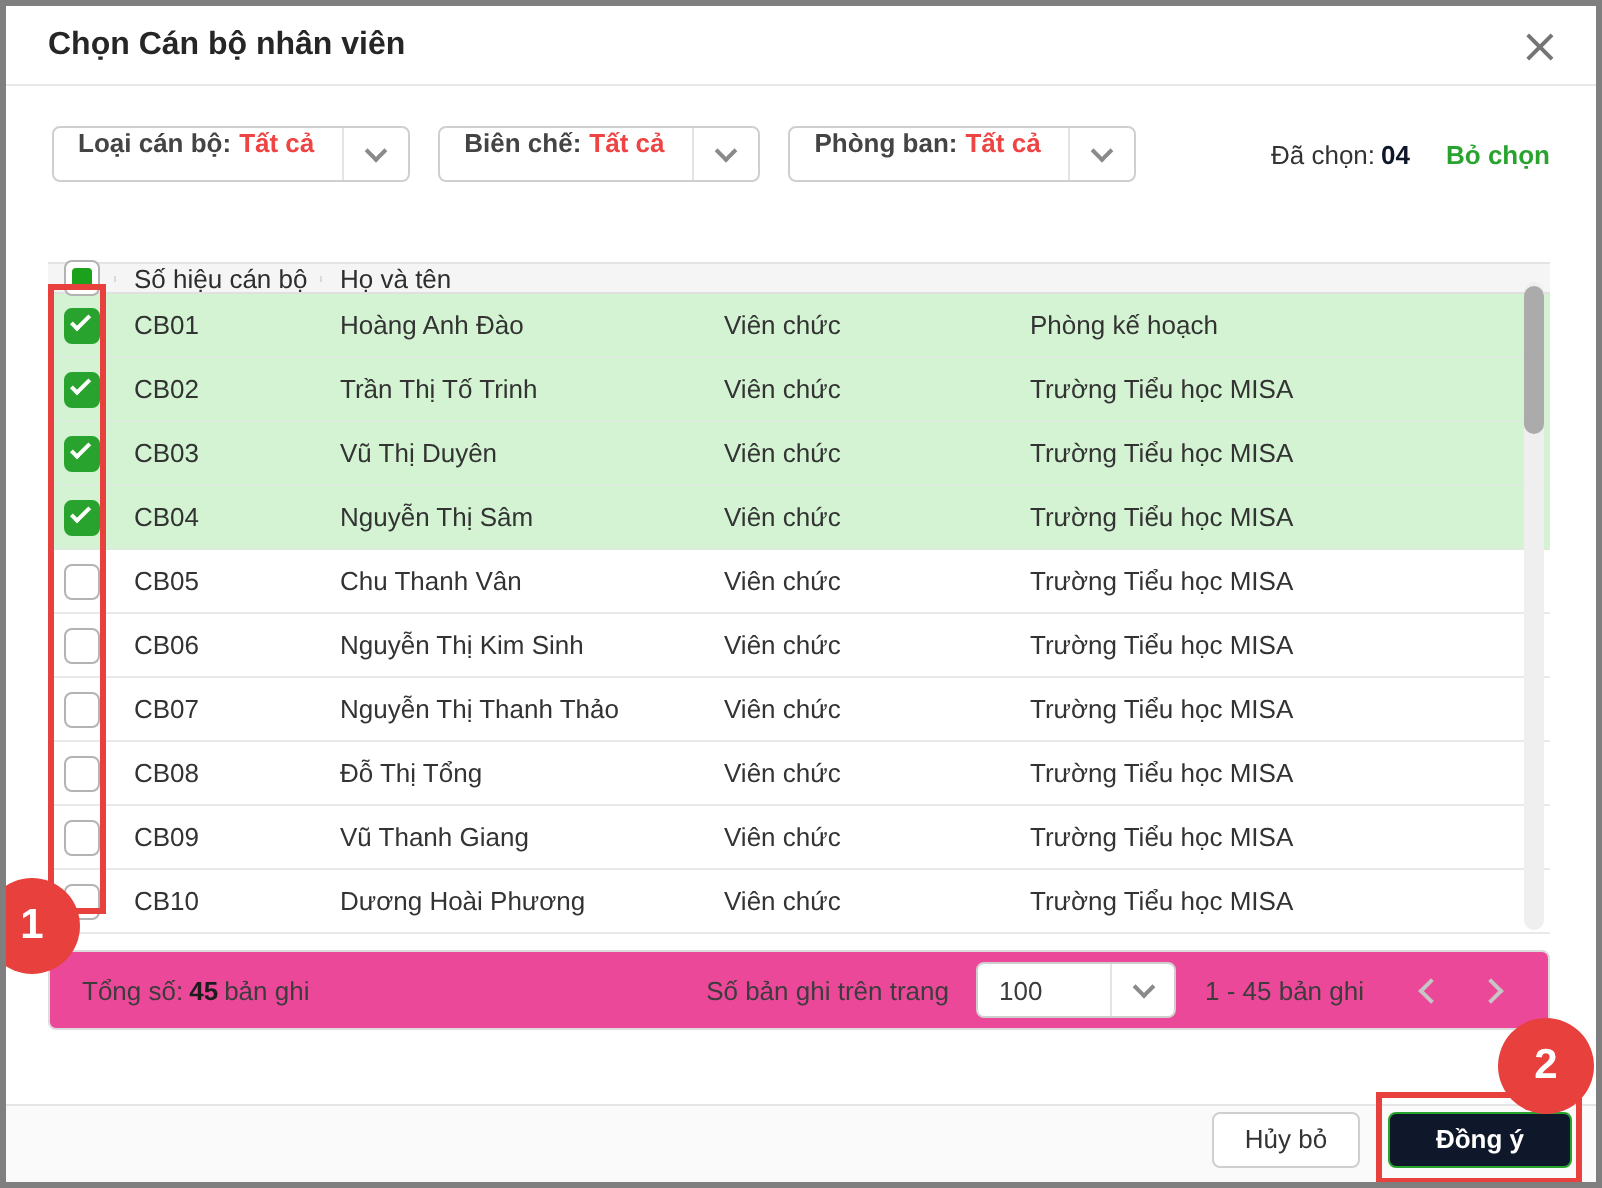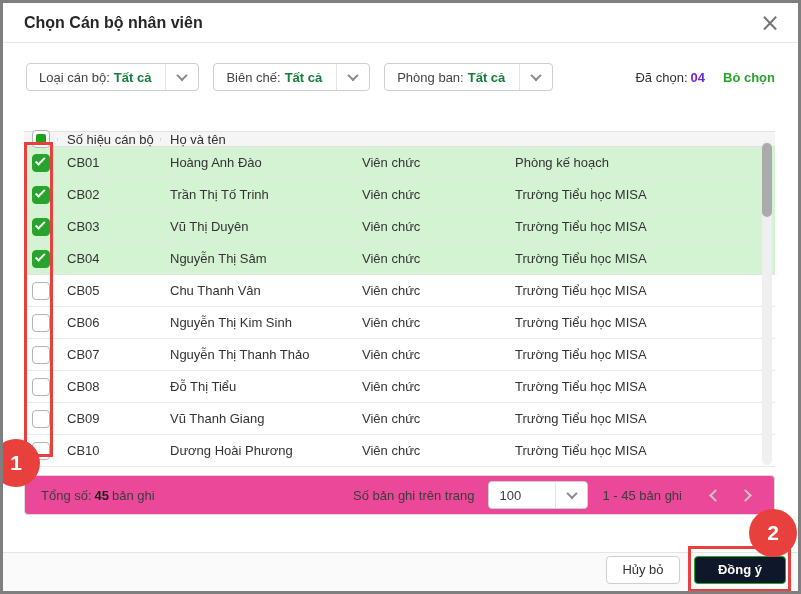--- a/index.html
+++ b/index.html
@@ -31,33 +31,33 @@
     height: 68px; flex: 0 0 68px;
     display: flex; align-items: center;
     padding: 0 23px;
   }
   .chip {
     display: flex; align-items: stretch;
     height: 28px; border: 1px solid #cfcfcf; border-radius: 4px;
     background: #fff; margin-right: 14px; cursor: pointer;
     font-size: 13px; color: #444;
   }
-  .chip-text { display: flex; align-items: center; padding: 0 14px 0 12px; white-space: nowrap; }
-  .chip-text b { color: #15803d; margin-left: 4px; }
+  .chip-text { display: flex; padding: 0 14px 0 12px; white-space: nowrap; font-weight: bold; }
+  .chip-text b { color: #ef4444; margin-left: 4px; }
   .chip-caret {
     width: 33px; display: flex; align-items: center; justify-content: center;
     border-left: 1px solid #e3e3e3;
   }
   .chev {
     display: inline-block; width: 8px; height: 8px;
     border-right: 2px solid #8a8a8a; border-bottom: 2px solid #8a8a8a;
     transform: rotate(45deg) translate(-1px,-1px);
   }
   .sel-info { margin-left: auto; display: flex; align-items: center; font-size: 13px; }
-  .sel-count b { margin-left: 3px; color: #6d28d9; }
+  .sel-count b { margin-left: 3px; color: #0f172a; }
   .clear-link { margin-left: 18px; font-weight: bold; cursor: pointer; }
   
   .tbl { flex: 0 0 348px; margin: 0 23px 0 21px; position: relative; font-size: 13px; }
   .thead {
     display: flex; height: 16px; align-items: center;
     background: #f5f5f5; border-top: 1px solid #e4e4e4; border-bottom: 1px solid #e0e0e0;
     color: #2e2e2e;
     margin-top: 20px;
   }
   .hcell { position: relative; padding-left: 10px; white-space: nowrap; }
@@ -279,21 +279,21 @@
     <div class="cell c-name">Nguyễn Thị Thanh Thảo</div>
     <div class="cell c-type">Viên chức</div>
     <div class="cell c-dept">Trường Tiểu học MISA</div>
     <div class="cell c-ten"></div>
   </div>
   <div class="trow">
     <div class="cell c-check">
         <span class="cb"></span>
       </div>
     <div class="cell c-code">CB08</div>
-    <div class="cell c-name">Đỗ Thị Tiểu</div>
+    <div class="cell c-name">Đỗ Thị Tổng</div>
     <div class="cell c-type">Viên chức</div>
     <div class="cell c-dept">Trường Tiểu học MISA</div>
     <div class="cell c-ten"></div>
   </div>
   <div class="trow">
     <div class="cell c-check">
         <span class="cb"></span>
       </div>
     <div class="cell c-code">CB09</div>
     <div class="cell c-name">Vũ Thanh Giang</div>

